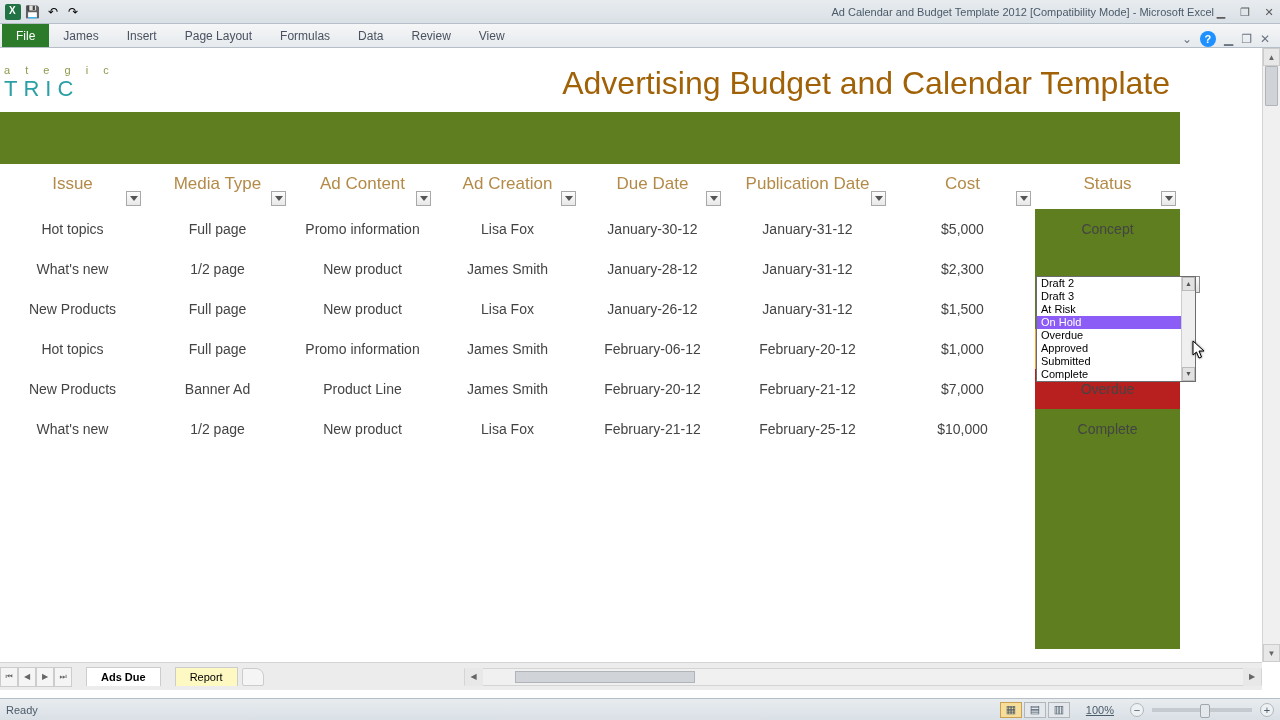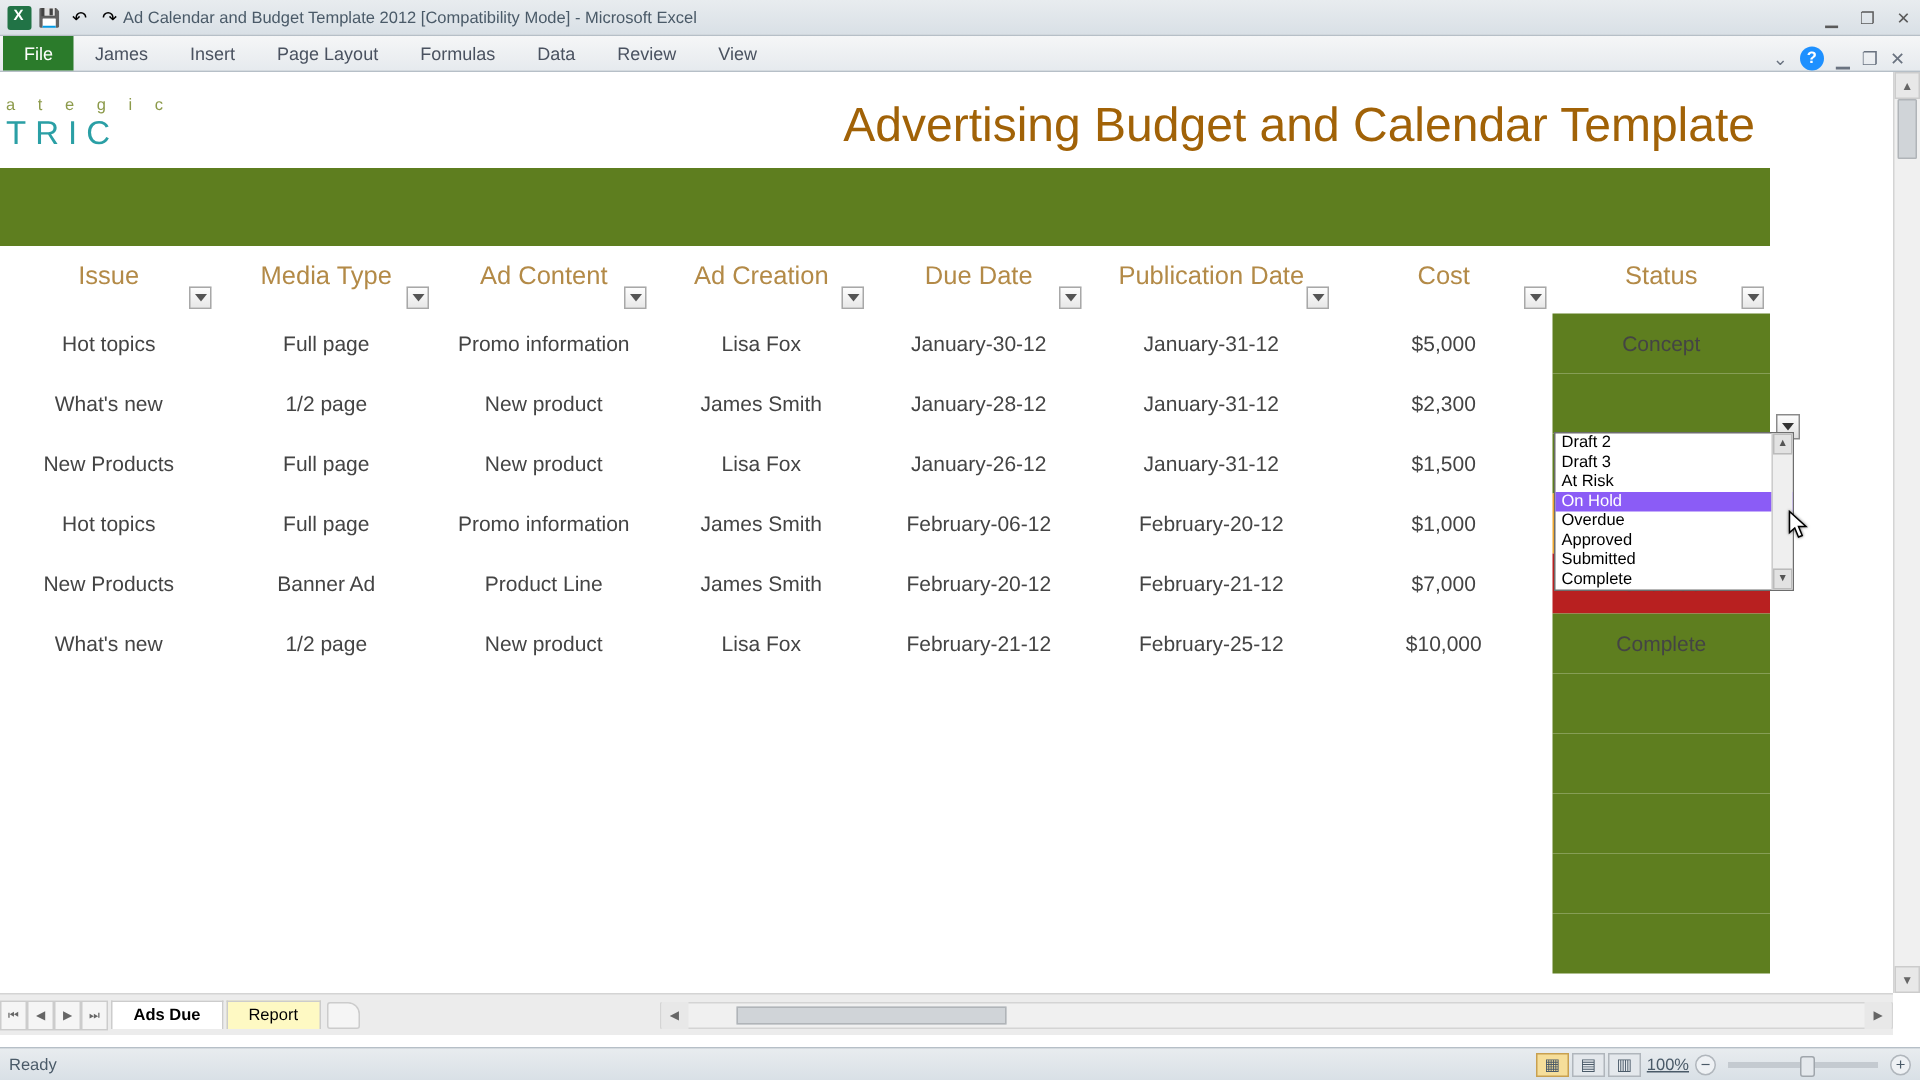--- a/index.html
+++ b/index.html
@@ -4,21 +4,21 @@
 <style>
 * { margin: 0; padding: 0; box-sizing: border-box; }
 body { font-family: "Segoe UI", Tahoma, sans-serif; font-size: 12px; background: #fff; overflow: hidden; width: 1280px; height: 720px; position: relative; }
 
 
 .titlebar { height: 24px; background: linear-gradient(#e8ecef, #d9e0e6); display: flex; align-items: center; padding: 0 4px; border-bottom: 1px solid #b6bfc7; }
 .qat { display: flex; gap: 2px; align-items: center; }
 .qat-btn { width: 18px; height: 18px; display: flex; align-items: center; justify-content: center; border-radius: 2px; }
 .excel-icon { width: 16px; height: 16px; background: #217346; border-radius: 2px; position: relative; }
 .excel-icon::after { content: "X"; color: #fff; font-size: 10px; font-weight: bold; position: absolute; top: 1px; left: 4px; }
-.title-text { flex: 1; text-align: left; font-size: 11px; color: #4a5a68; }
+.title-text { flex: 1; text-align: right; font-size: 11px; color: #4a5a68; }
 .win-controls { display: flex; gap: 10px; align-items: center; }
 .win-btn { width: 14px; height: 12px; color: #5a5a5a; font-size: 11px; text-align: center; cursor: default; }
 
 
 .ribbon { height: 24px; background: linear-gradient(#f5f6f7, #e6eaee); display: flex; align-items: flex-end; border-bottom: 1px solid #b6bfc7; }
 .file-tab { background: #2b7b2b; color: #fff; padding: 4px 14px; font-size: 12px; height: 23px; display: flex; align-items: center; margin-left: 2px; text-align: right; }
 .rib-tab { padding: 4px 14px; font-size: 12px; color: #4a5260; cursor: default; }
 .rib-right { margin-left: auto; display: flex; gap: 8px; padding-right: 10px; align-items: center; }
 .help-icon { width:16px; height:16px; background:#1e90ff; border-radius:50%; color:#fff; font-size:11px; font-weight:bold; text-align:center; line-height:16px; }
 
@@ -27,21 +27,21 @@
 .sheet-viewport { position: absolute; top: 4px; left: 0; right: 18px; bottom: 28px; overflow: hidden; }
 .sheet-content { width: 1180px; }
 
 .vscroll { position: absolute; right: 0; top: 0; bottom: 28px; width: 18px; background: #f0f0f0; border-left: 1px solid #d4d4d4; }
 .vscroll .arrow { height: 18px; background: #e8e8e8; border: 1px solid #ccc; display:flex; align-items:center; justify-content:center; font-size:8px; color:#666; }
 .vscroll .thumb { position: absolute; top: 18px; left: 2px; right: 2px; height: 40px; background: #d0d4d8; border: 1px solid #b0b4b8; border-radius: 1px; }
 
 .hscroll-row { position:absolute; bottom:0; left:0; right:18px; height:28px; display:flex; align-items:center; background:#ececec; border-top:1px solid #d4d4d4; }
 .tab-nav { display:flex; }
 .tab-nav-btn { width:18px; height:20px; border:1px solid #ccc; background:#f5f5f5; display:flex; align-items:center; justify-content:center; font-size:8px; color:#666; }
-.sheet-tab { padding: 3px 14px; background:#fff; border:1px solid #ccc; border-bottom:none; font-size:11px; margin-left:2px; }
+.sheet-tab { padding: 3px 14px; background:#fff; border:1px solid #ccc; border-bottom:none; font-size:11px; margin-left:14px; }
 .sheet-tab.inactive { background:#fef9c3; }
 .new-sheet { width:22px; height:18px; margin-left:4px; background:#f5f5f5; border:1px solid #ccc; border-radius:2px 8px 2px 2px; }
 .hscroll-bar { flex:1; margin-left: 200px; height:18px; background:#f0f0f0; border:1px solid #d4d4d4; border-radius:1px; display:flex; align-items:center; position:relative; }
 .hscroll-bar .arrow { width:18px; height:18px; background:#e8e8e8; display:flex; align-items:center; justify-content:center; font-size:8px; color:#666; }
 .hscroll-bar .thumb { position:absolute; left:50px; width:180px; top:2px; bottom:2px; background:#d0d4d8; border:1px solid #b0b4b8; }
 
 
 .logo-area { display:flex; align-items:flex-end; justify-content:space-between; padding: 12px 10px 10px 4px; }
 .logo-text { color:#8c9a4a; font-size:11px; letter-spacing:6px; }
 .logo-main { color:#2a9fa5; font-size:22px; font-weight:500; letter-spacing:6px; }
@@ -289,21 +289,21 @@
     <div class="new-sheet"></div>
     <div class="hscroll-bar">
       <div class="arrow">◀</div>
       <div class="thumb"></div>
       <div class="arrow" style="margin-left:auto;">▶</div>
     </div>
   </div>
 </div>
 
 <div class="dd-btn" style="top:276px; left:1184px;"></div>
-<div class="dd-list" style="top:288px; left:1036px;">
+<div class="dd-list" style="top:276px; left:1036px;">
   <div id="dd-items">
       <div class="dd-item">Draft 2</div>
       <div class="dd-item">Draft 3</div>
       <div class="dd-item">At Risk</div>
       <div class="dd-item sel">On Hold</div>
       <div class="dd-item">Overdue</div>
       <div class="dd-item">Approved</div>
       <div class="dd-item">Submitted</div>
       <div class="dd-item">Complete</div>
     </div>
@@ -318,18 +318,18 @@
       <path d="M1 1 L1 15 L4.5 12 L7 18 L9.5 17 L7 11 L12 11 Z" fill="#fff" stroke="#000" stroke-width="1"></path>
     </svg>
 </div>
 
 <div class="statusbar">
   <span>Ready</span>
   <div class="sb-right">
     <div class="view-btn active">▦</div>
     <div class="view-btn">▤</div>
     <div class="view-btn">▥</div>
-    <span style="margin:0 2px;text-decoration:underline;">100%</span>
+    <span style="margin:0 14px;text-decoration:underline;">100%</span>
     <div class="zoom-end">−</div>
     <div class="zoom-slider"></div>
     <div class="zoom-end">+</div>
   </div>
 </div>
 
 </body></html>

